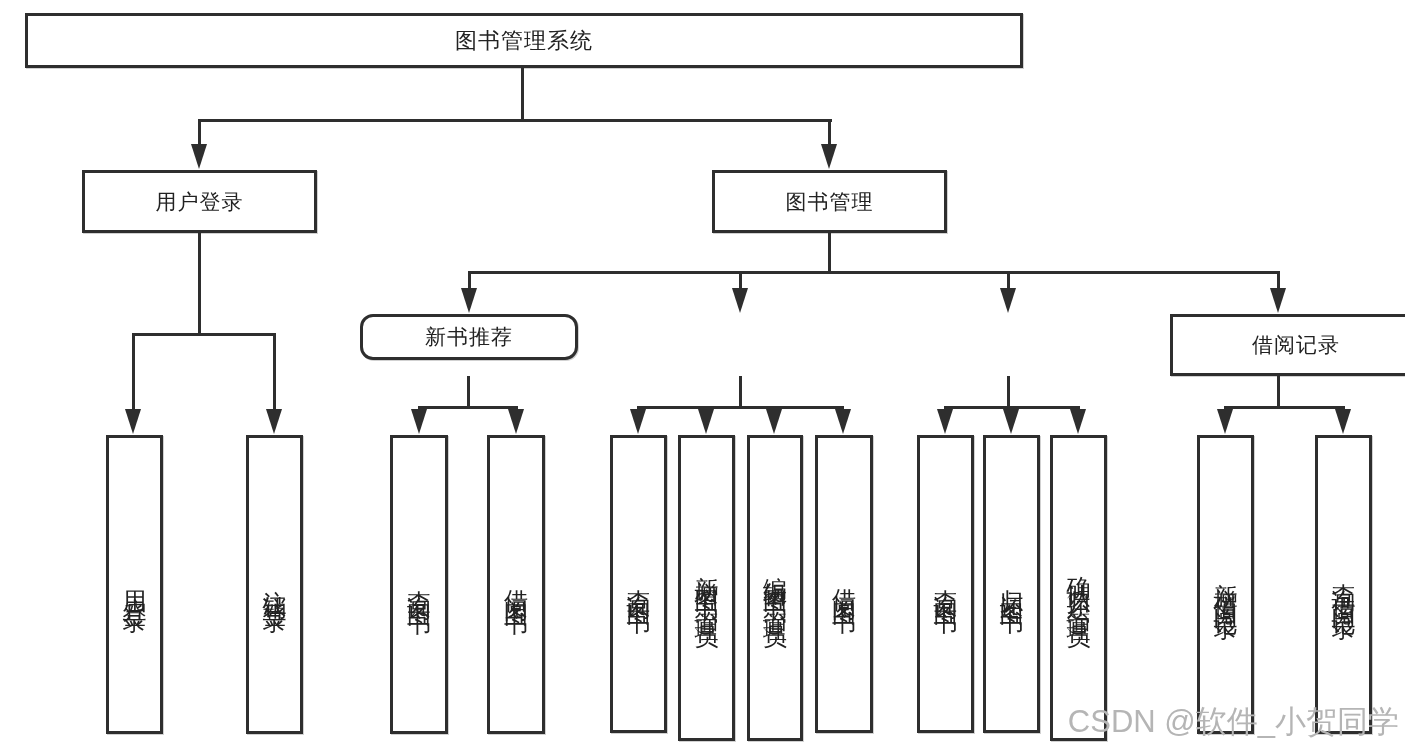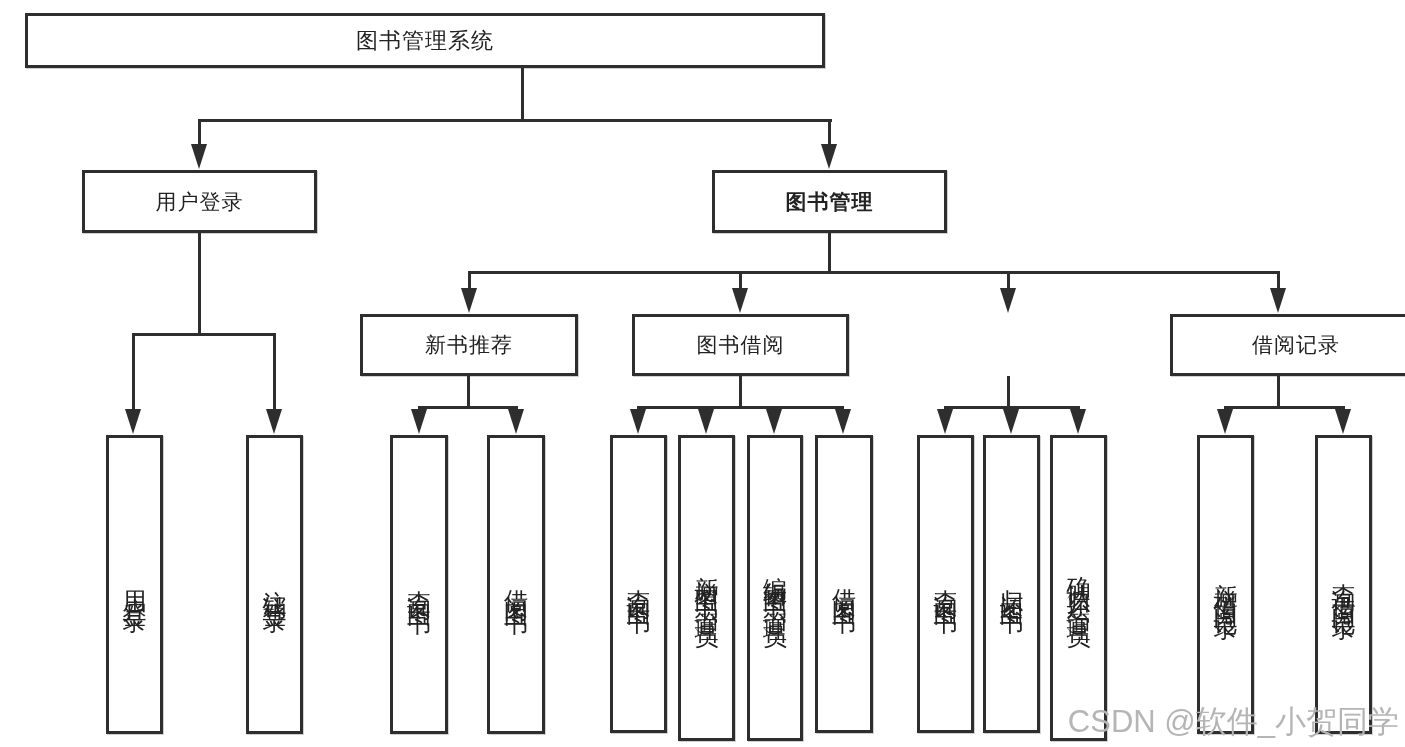--- a/index.html
+++ b/index.html
@@ -34,52 +34,51 @@
   #watermark{
     position:absolute;right:6px;bottom:4px;z-index:20;
     font-size:31px;color:var(--watermark);white-space:nowrap;
   }
 </style>
 </head>
 <body>
 
 <div id="canvas">
 
-  <div class="box" style="left:25px;top:13px;width:800px;height:55px;font-size:22px;">图书管理系统</div>
+  <div class="box" style="left:25px;top:13px;width:998px;height:55px;font-size:22px;">图书管理系统</div>
 
   <div class="v" style="left:521px;top:68px;height:53px;"></div>
   <div class="h" style="left:198px;top:119px;width:634px;"></div>
   <div class="v" style="left:198px;top:119px;height:28px;"></div>
   <div class="arr" style="left:191px;top:144px;"></div>
   <div class="v" style="left:828px;top:119px;height:28px;"></div>
   <div class="arr" style="left:821px;top:144px;"></div>
 
   <div class="box" style="left:82px;top:170px;width:235px;height:63px;">用户登录</div>
-  <div class="box" style="left:712px;top:170px;width:235px;height:63px;font-weight:bold;">图书管理</div>
+  <div class="box" style="left:712px;top:170px;width:235px;height:63px;">图书管理</div>
 
   <div class="v" style="left:198px;top:233px;height:103px;"></div>
   <div class="h" style="left:132px;top:333px;width:144px;"></div>
   <div class="v" style="left:132px;top:333px;height:79px;"></div>
   <div class="arr" style="left:125px;top:409px;"></div>
   <div class="v" style="left:273px;top:333px;height:79px;"></div>
   <div class="arr" style="left:266px;top:409px;"></div>
 
   <div class="v" style="left:828px;top:233px;height:41px;"></div>
   <div class="h" style="left:468px;top:271px;width:812px;"></div>
   <div class="v" style="left:468px;top:271px;height:20px;"></div>
   <div class="arr" style="left:461px;top:288px;"></div>
   <div class="v" style="left:739px;top:271px;height:20px;"></div>
   <div class="arr" style="left:732px;top:288px;"></div>
   <div class="v" style="left:1007px;top:271px;height:20px;"></div>
   <div class="arr" style="left:1000px;top:288px;"></div>
   <div class="v" style="left:1277px;top:271px;height:20px;"></div>
   <div class="arr" style="left:1270px;top:288px;"></div>
 
-  <div class="box" style="left:360px;top:314px;width:218px;height:62px;">新书推荐</div>
-  <div class="box" style="left:632px;top:314px;width:217px;height:62px;">图书借阅</div>
+  <div class="box" style="left:360px;top:314px;width:218px;height:46px;border-radius:13px;">新书推荐</div>
   <div class="box" style="left:1170px;top:314px;width:252px;height:62px;">借阅记录</div>
 
   <div class="v" style="left:467px;top:376px;height:33px;"></div>
   <div class="h" style="left:418px;top:406px;width:100px;"></div>
   <div class="arr" style="left:411px;top:409px;"></div>
   <div class="arr" style="left:508px;top:409px;"></div>
 
   <div class="v" style="left:739px;top:376px;height:33px;"></div>
   <div class="h" style="left:637px;top:406px;width:207px;"></div>
   <div class="arr" style="left:630px;top:409px;"></div>

